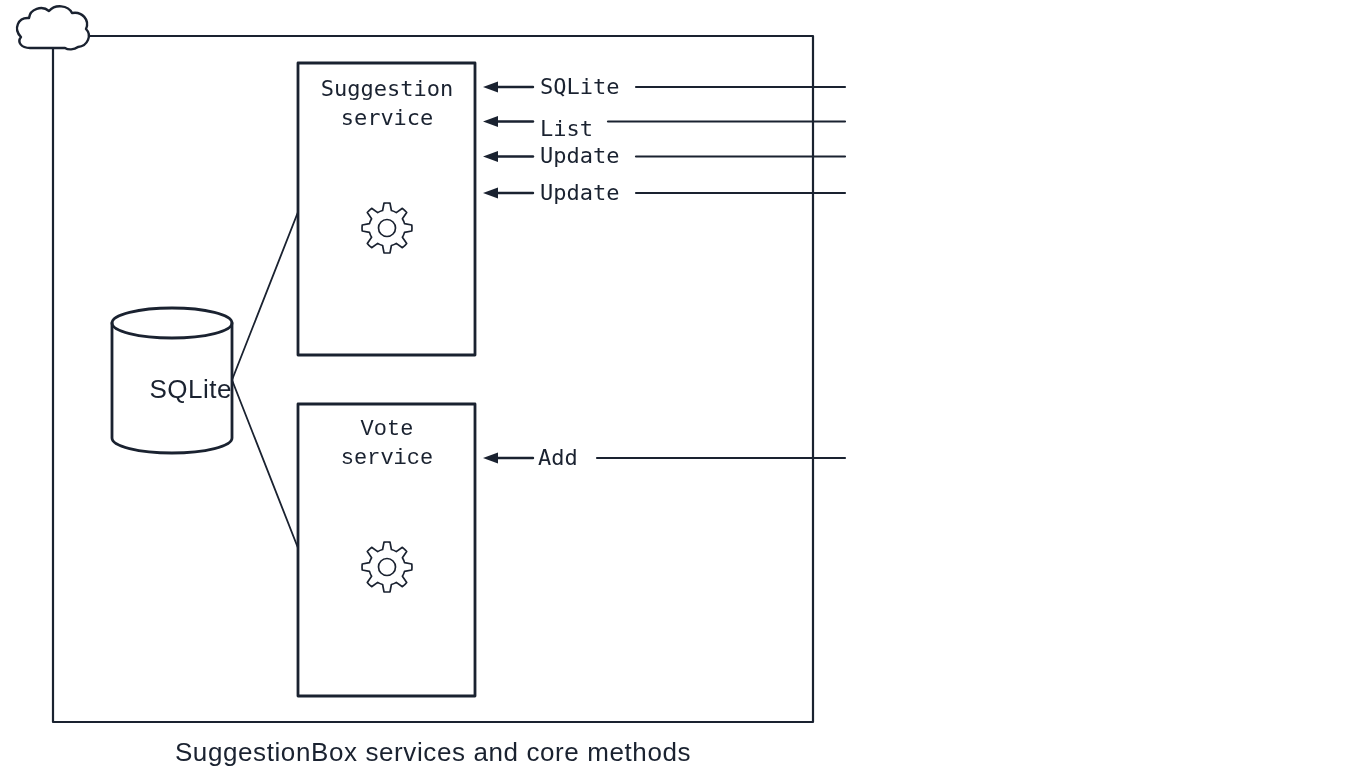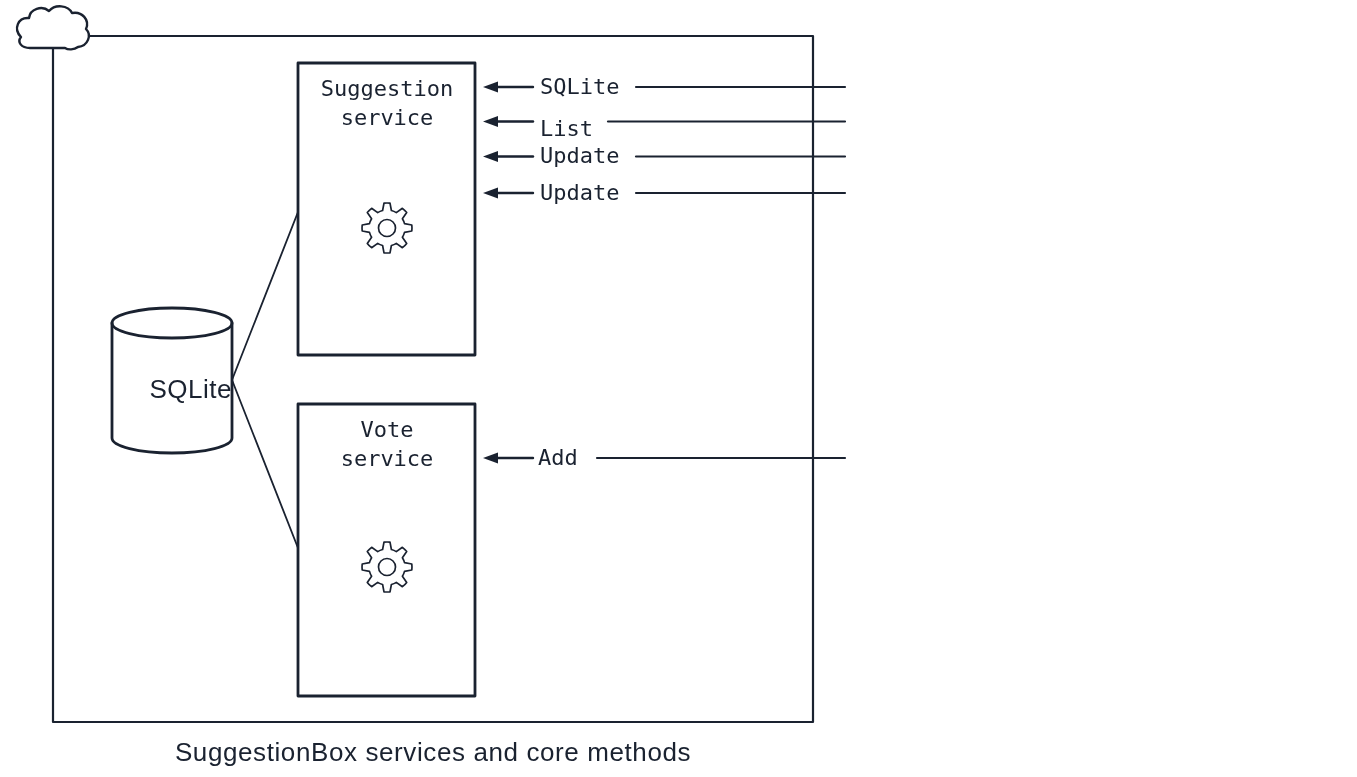--- a/index.html
+++ b/index.html
@@ -13,21 +13,21 @@
   #diagram-svg{position:absolute;left:0;top:0;width:1357px;height:777px;}
   .txt{position:absolute;white-space:pre-line;}
   .mono{
     font-family:"DejaVu Sans Mono","Liberation Mono",monospace;
     font-size:22px;line-height:29px;color:#1a2230;
   }
   .service-label{
     left:299px;width:176px;text-align:center;
   }
   .sugg-label{top:74px;}
-  .vote-label{top:415px;}
+  .vote-label{top:415px;font-family:Liberation Mono, monospace;}
   .method-label{height:28px;line-height:28px;}
   .db-label{
     left:112px;top:374px;width:120px;text-align:right;
     font-size:26px;line-height:30px;letter-spacing:0.5px;
   }
   .caption{
     left:53px;top:735px;width:760px;text-align:center;
     font-size:26px;line-height:34px;letter-spacing:0.6px;
   }
 </style>

